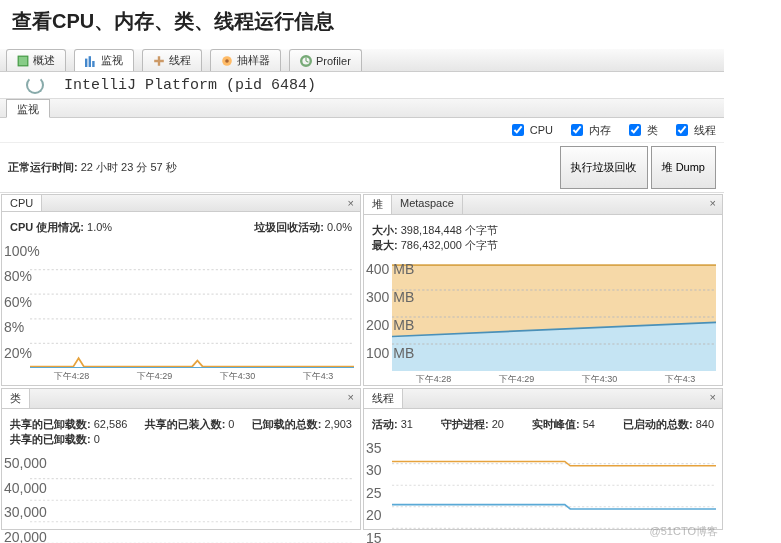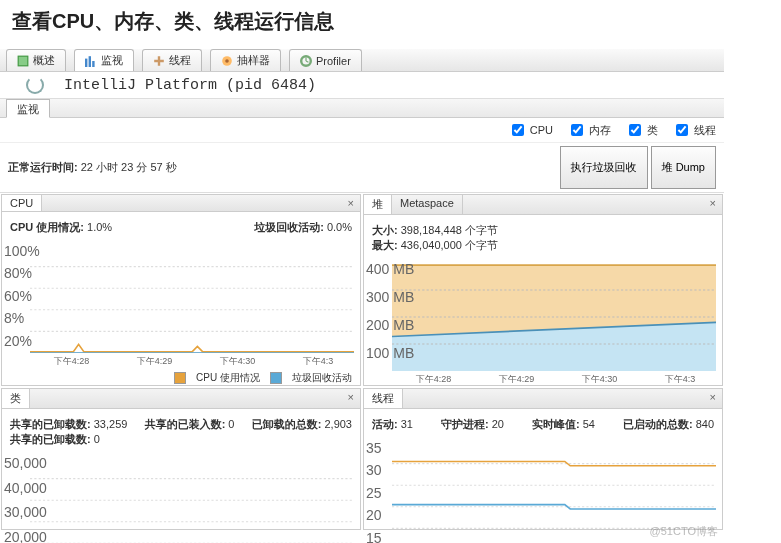--- a/index.html
+++ b/index.html
@@ -142,37 +142,31 @@
         <polyline points="0,99 40,99 45,92 50,99 150,99 155,94 160,99 300,99" fill="none" stroke="#e6a23c" stroke-width="1.5"></polyline>
         <polyline points="0,100 300,100" fill="none" stroke="#5aa9d6" stroke-width="1.5"></polyline>
       </svg>
     </div>
     <div class="xlabs">
           <span>下午4:28</span>
           <span>下午4:29</span>
           <span>下午4:30</span>
           <span>下午4:3</span>
         </div>
-    <div class="legend">
-          <span class="sw" style="background:#e6a23c"></span>
-          <span>CPU 使用情况</span>
-          <span class="sw" style="background:#5aa9d6"></span>
-          <span>垃圾回收活动</span>
-        </div>
   </div>
 
   <div class="panel" style="height:190px">
     <div class="phead">
           <div class="ptab on">堆</div>
           <div class="ptab">Metaspace</div>
           <div class="x">×</div>
         </div>
     <div class="pstats">
       <span><b>大小:</b> <span>398,184,448 个字节</span></span>
-      <span style="width:100%"><b>最大:</b> <span>436,040,000 个字节</span></span>
+      <span style="width:100%"><b>最大:</b> <span>786,432,000 个字节</span></span>
     </div>
     <div class="chartarea">
       <span class="ylab" style="top:0">400 MB</span>
           <span class="ylab" style="top:25%">300 MB</span>
           <span class="ylab" style="top:50%">200 MB</span>
           <span class="ylab" style="top:75%">100 MB</span>
       <svg class="chart" viewBox="0 0 300 100" preserveAspectRatio="none">
         <rect x="0" y="2" width="300" height="98" fill="#f6d9a8"></rect>
         <polygon points="0,68 300,55 300,100 0,100" fill="#c5e4f3"></polygon>
         <polyline points="0,68 300,55" stroke="#4a90b8" stroke-width="1.5" fill="none"></polyline>
@@ -197,21 +191,21 @@
           <span>使用的 堆</span>
         </div>
   </div>
 
   <div class="panel" style="height:140px">
     <div class="phead">
           <div class="ptab on">类</div>
           <div class="x">×</div>
         </div>
     <div class="pstats">
-      <span><b>共享的已卸载数:</b> <span>33,259</span></span>
+      <span><b>共享的已卸载数:</b> <span>62,586</span></span>
       <span><b>共享的已装入数:</b> <span>0</span></span>
       <span><b>已卸载的总数:</b> <span>2,903</span></span>
       <span><b>共享的已卸载数:</b> <span>0</span></span>
     </div>
     <div class="chartarea">
       <span class="ylab" style="top:0">50,000</span>
           <span class="ylab" style="top:22%">40,000</span>
           <span class="ylab" style="top:44%">30,000</span>
           <span class="ylab" style="top:66%">20,000</span>
           <span class="ylab" style="top:88%">10,000</span>

